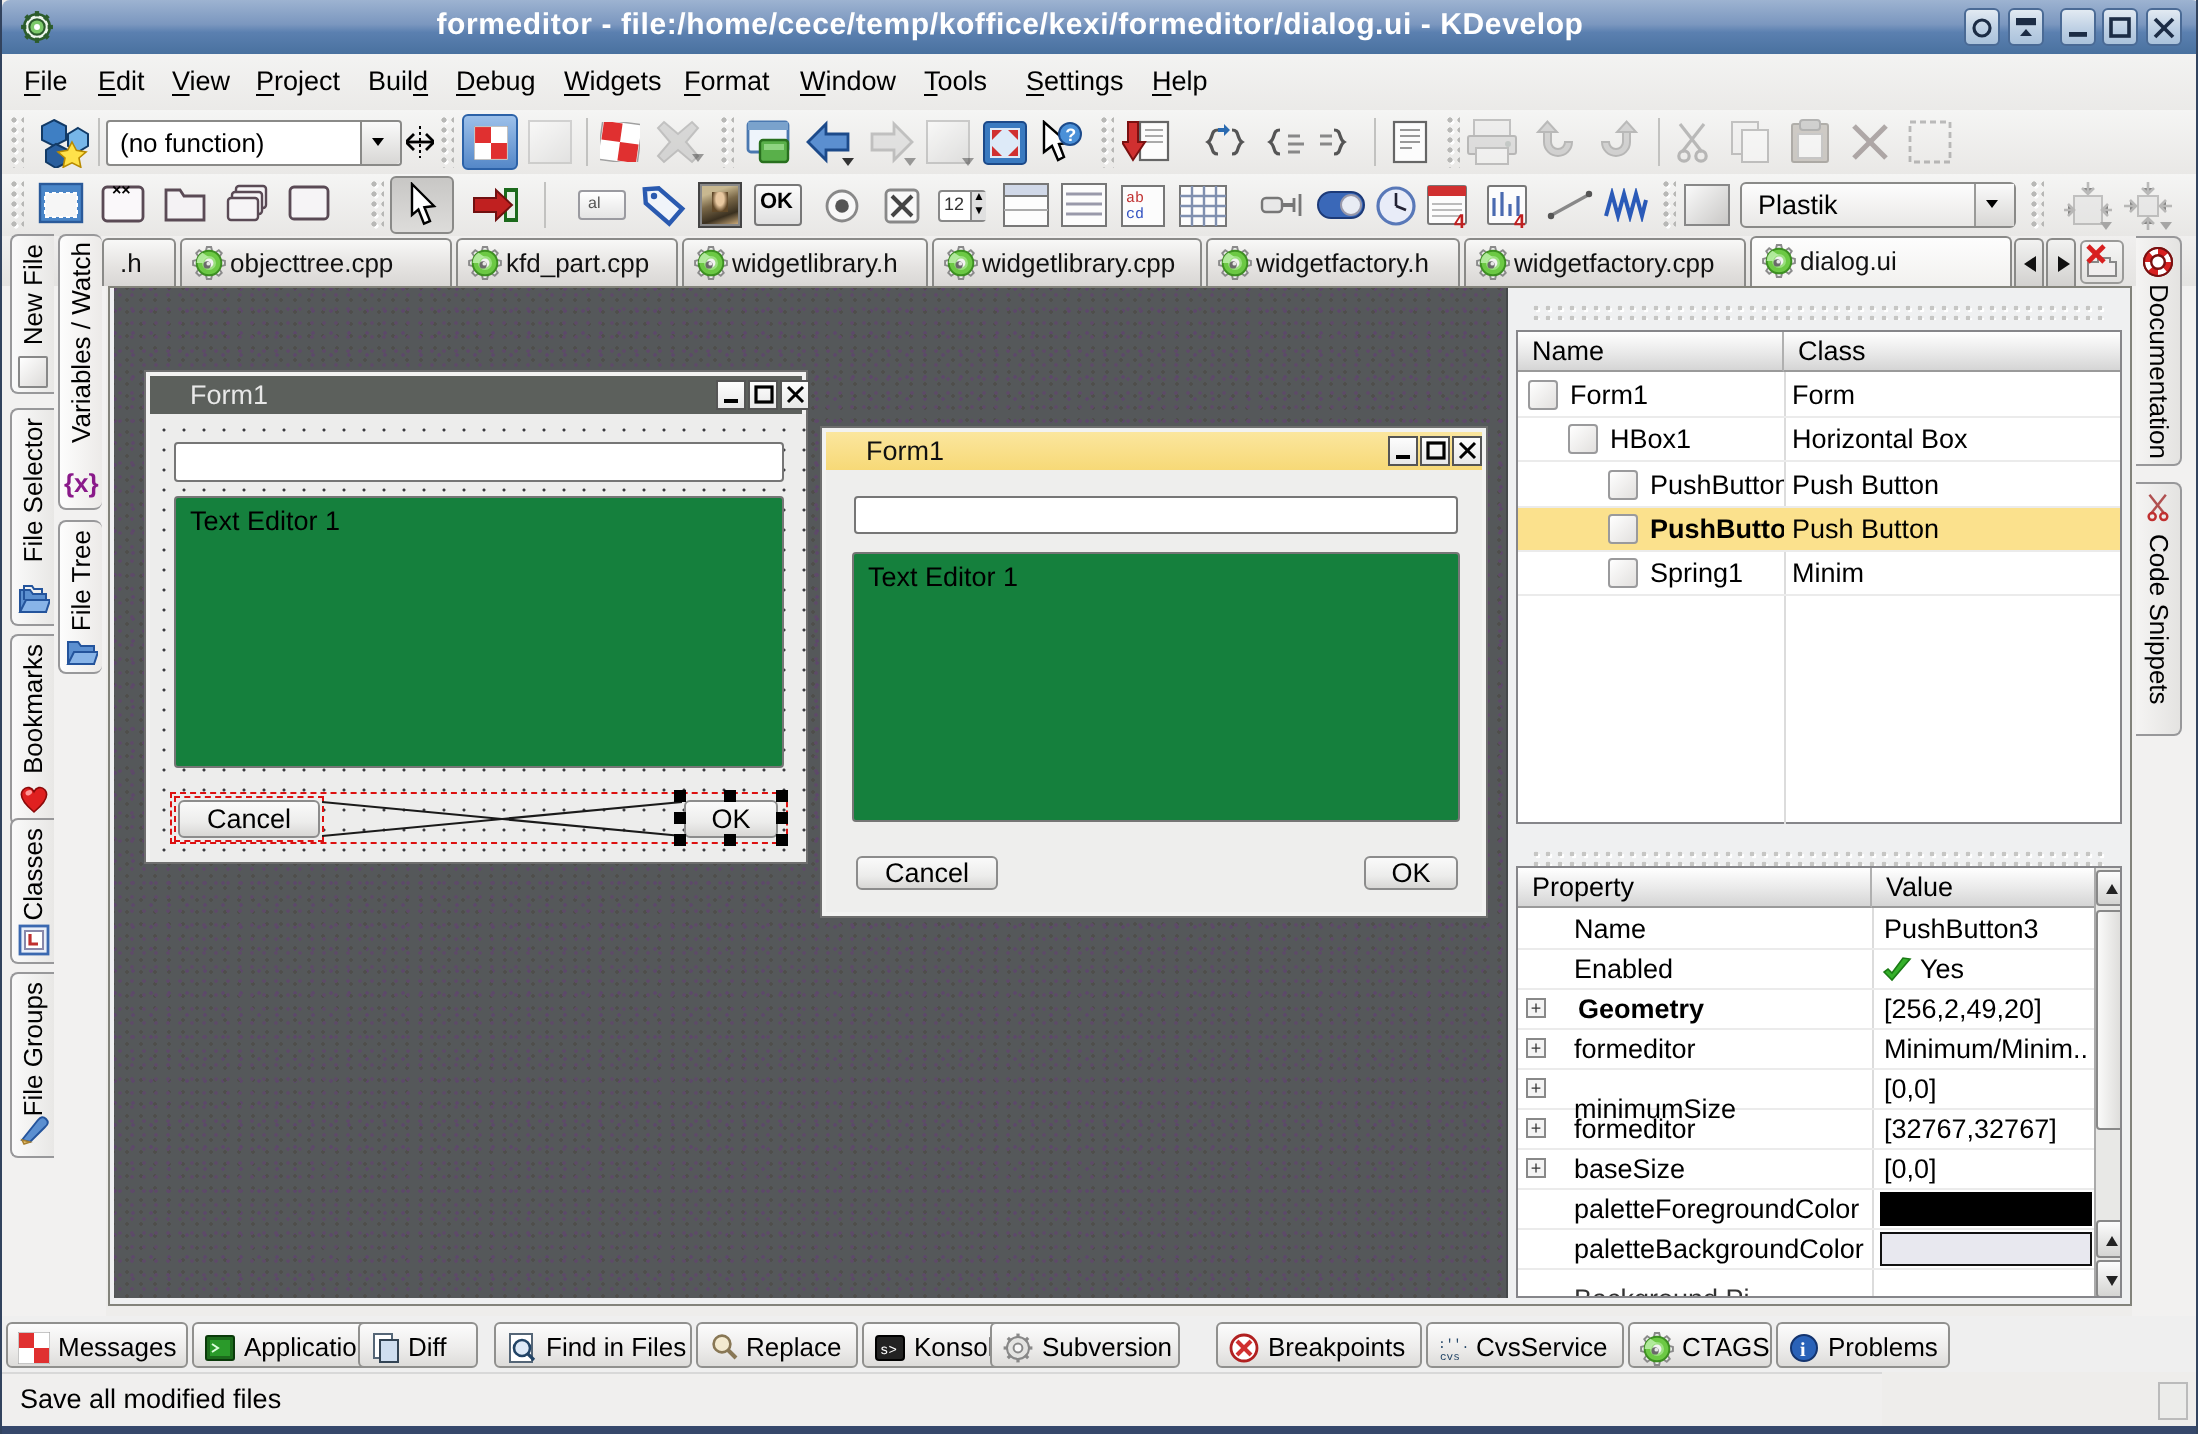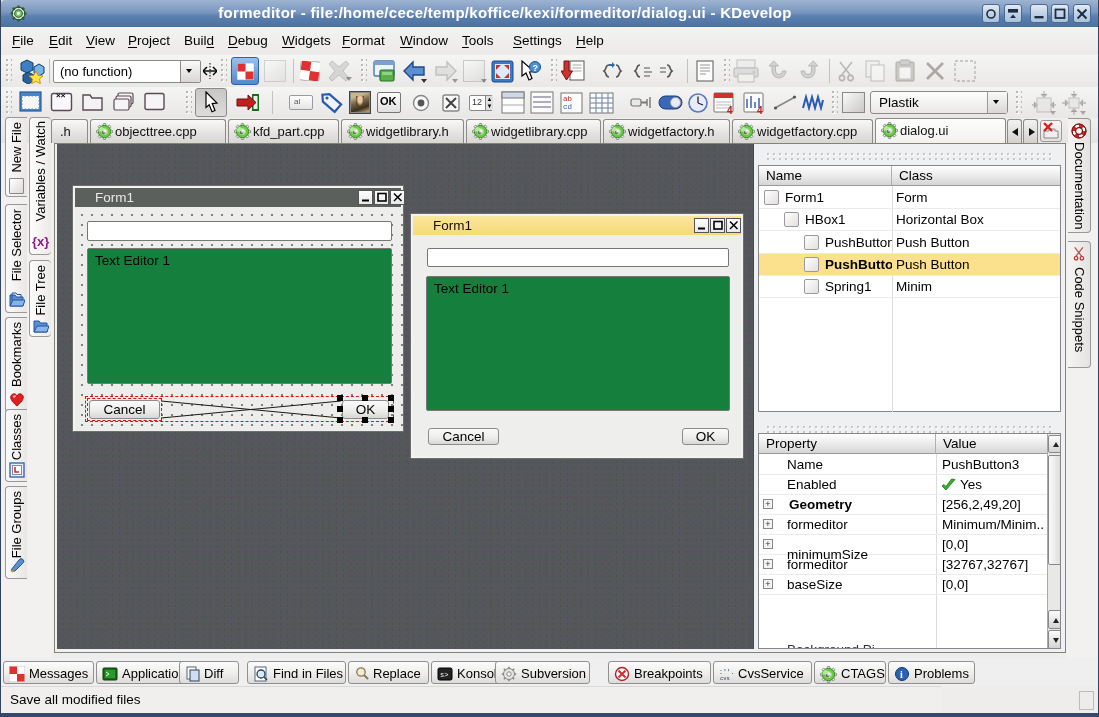--- a/index.html
+++ b/index.html
@@ -787,20 +787,28 @@
   <div class="prow" style="top:121px">
         <div class="plusbox" style="top:4px">+</div>
         <div class="abs" style="left:28px;top:2px">formeditor</div>
         <div class="abs" style="left:183px;top:2px">[32767,32767]</div>
       </div>
   <div class="prow" style="top:141px">
         <div class="plusbox" style="top:4px">+</div>
         <div class="abs" style="left:28px;top:2px">baseSize</div>
         <div class="abs" style="left:183px;top:2px">[0,0]</div>
       </div>
+  <div class="prow" style="top:161px">
+        <div class="abs" style="left:28px;top:2px">paletteForegroundColor</div>
+        <div class="abs" style="left:181px;top:1px;width:106px;height:17px;background:#000"></div>
+      </div>
+  <div class="prow" style="top:181px">
+        <div class="abs" style="left:28px;top:2px">paletteBackgroundColor</div>
+        <div class="abs" style="left:181px;top:1px;width:106px;height:17px;background:#e8e8ef;border:1px solid #111"></div>
+      </div>
   <div class="prow" style="top:206px;border-bottom:none">
         <div class="abs" style="left:28px;top:2px;color:#333">Background Pi</div>
       </div>
   <div class="abs" style="left:288px;top:0px;width:15px;height:216px;background:#e8e8e6;border-left:1px solid #aaa">
     <div class="abs" style="left:0px;top:1px;width:14px;height:18px;background:linear-gradient(#fcfcfc,#d4d4d2);border:1px solid #888;border-radius:2px">
           <div class="abs" style="left:3.5px;top:6px;width:0;height:0;border-left:3.5px solid transparent;border-right:3.5px solid transparent;border-bottom:5px solid #222"></div>
         </div>
     <div class="abs" style="left:0px;top:21px;width:14px;height:110px;background:linear-gradient(90deg,#fafaf9,#dcdbd9);border:1px solid #888;border-radius:2px"></div>
     <div class="abs" style="left:0px;top:176px;width:14px;height:19px;background:linear-gradient(#fcfcfc,#d4d4d2);border:1px solid #888;border-radius:2px">
           <div class="abs" style="left:3.5px;top:7px;width:0;height:0;border-left:3.5px solid transparent;border-right:3.5px solid transparent;border-bottom:5px solid #222"></div>

